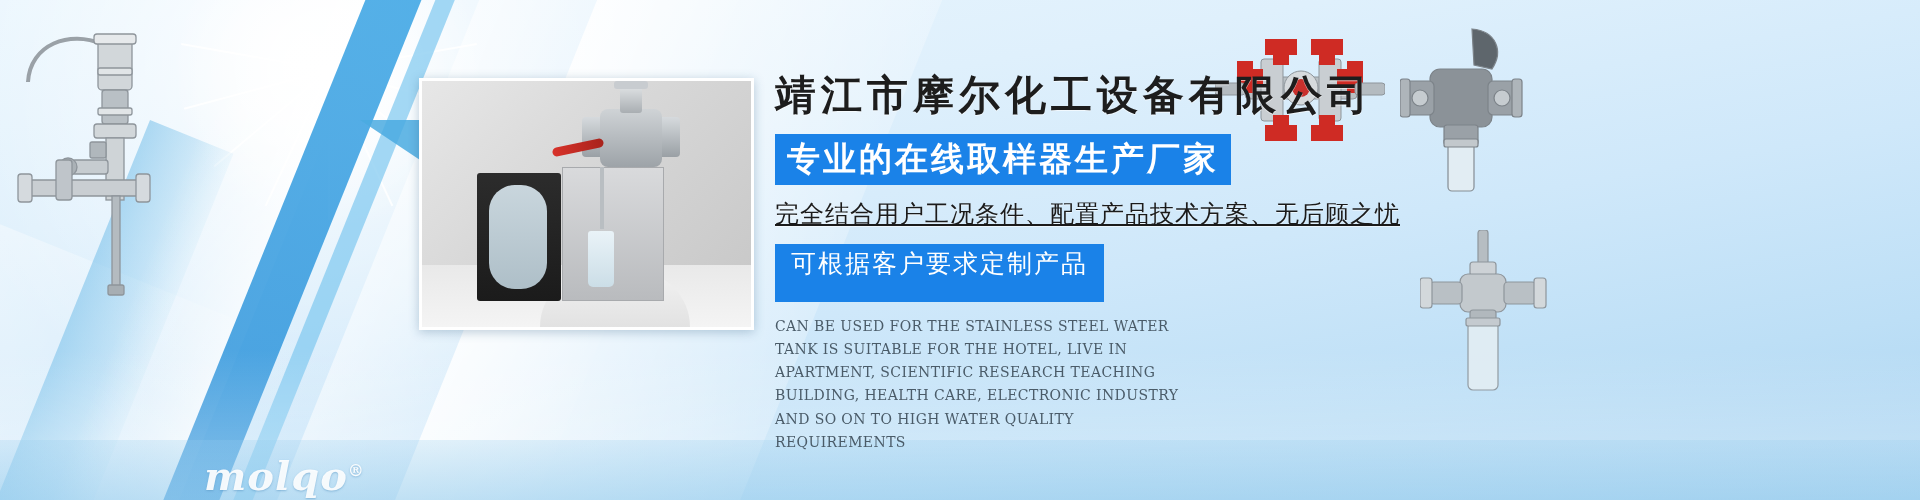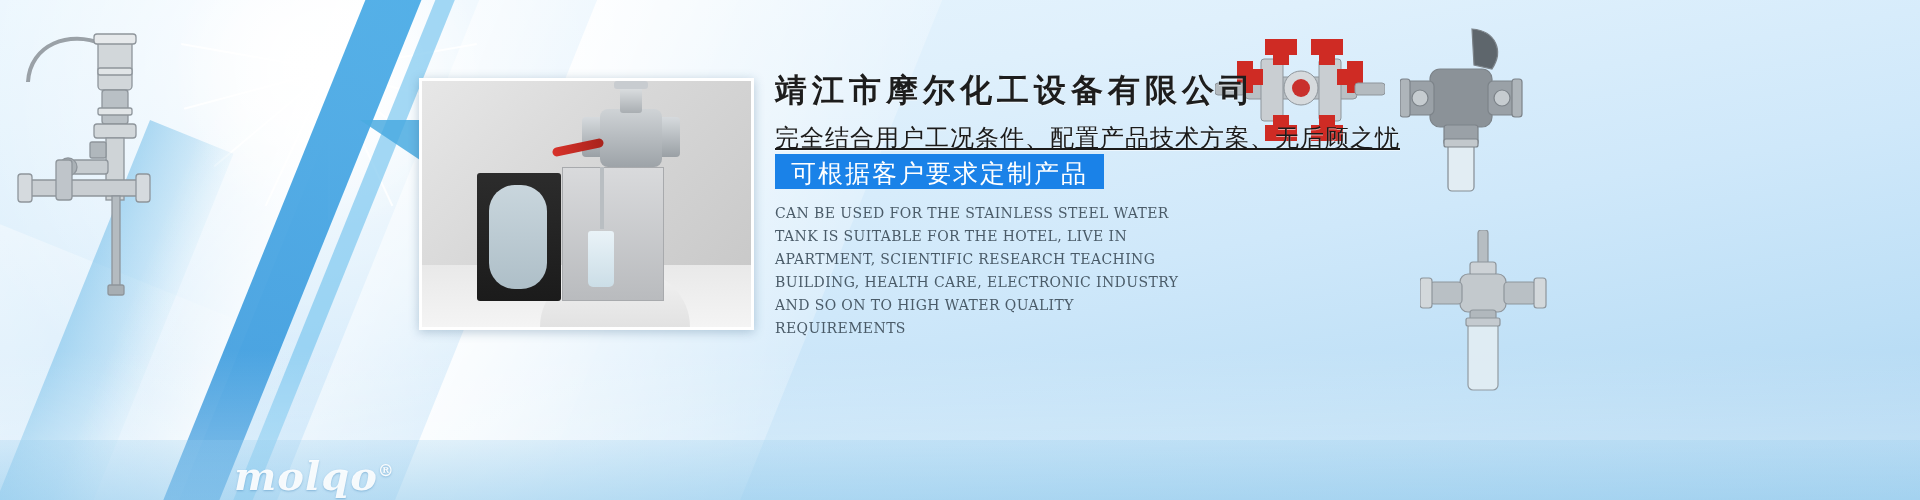--- a/index.html
+++ b/index.html
@@ -66,48 +66,48 @@
   .photo .vflangeR{position:absolute;left:236px;top:36px;width:22px;height:40px;background:linear-gradient(180deg,#d6dadd,#9aa0a5);border-radius:4px;}
   .photo .vstack{position:absolute;left:198px;top:4px;width:22px;height:28px;background:linear-gradient(180deg,#e1e4e6,#a9aeb2);border-radius:3px;}
   .photo .vtop{position:absolute;left:192px;top:0px;width:34px;height:8px;background:#c8ccd0;border-radius:3px;}
   .photo .redhandle{position:absolute;left:130px;top:62px;width:52px;height:9px;background:linear-gradient(90deg,#d8322a,#a8231c);border-radius:5px;transform:rotate(-12deg);}
   .photo .tube{position:absolute;left:178px;top:86px;width:4px;height:62px;background:#b9bec2;}
 
   
   .textblock{position:absolute;left:775px;top:72px;width:620px;}
   .company{
     font-family:"DejaVu Serif","Liberation Serif",serif;
-    font-weight:700;font-size:32px;letter-spacing:5px;color:#1d1d1d;
+    font-weight:700;font-size:41px;letter-spacing:5px;color:#1d1d1d;
     line-height:1.15;text-shadow:0 1px 0 rgba(255,255,255,.6);
     white-space:nowrap;
   }
   .hl1{
     display:inline-block;margin-top:15px;background:#1a82e8;color:#fff;
     font-weight:800;font-size:33px;letter-spacing:3px;line-height:1.0;
     padding:8px 12px 10px 12px;white-space:nowrap;
   }
   .line3{
     margin-top:13px;font-size:24px;font-weight:500;color:#1b1b1b;letter-spacing:1px;
     white-space:nowrap;text-shadow:0 1px 0 rgba(255,255,255,.55);text-decoration:underline;
   }
   .hl2{
-    display:inline-block;background:#1a82e8;color:#fff;
+    display:inline-block;margin-top:14px;background:#1a82e8;color:#fff;
     font-size:25px;font-weight:500;letter-spacing:2px;line-height:1.0;
-    padding:7px 16px 3px 16px;white-space:nowrap;
+    padding:7px 16px 26px 16px;white-space:nowrap;
   }
   .eng{
     margin-top:13px;width:420px;
     font-family:"DejaVu Serif","Liberation Serif",serif;
     font-size:14px;line-height:1.65;letter-spacing:.4px;
     color:#4a5b68;text-transform:uppercase;
   }
 
   
   .watermark{
-    position:absolute;left:234px;top:452px;
+    position:absolute;left:204px;top:452px;
     font-family:"DejaVu Serif","Liberation Serif",serif;
     font-weight:700;font-style:italic;font-size:40px;letter-spacing:1px;
     color:rgba(255,255,255,.92);
     text-shadow:0 1px 2px rgba(90,150,195,.55);
   }
   .watermark sup{font-size:16px;font-style:normal;vertical-align:super;}
 
   svg{display:block;}
 </style>
 </head>
@@ -232,20 +232,21 @@
         <rect x="114" y="48" width="12" height="30" rx="3" fill="#d3d8db"></rect>
         <rect x="50" y="80" width="26" height="12" rx="3" fill="#b1b8bd"></rect>
         <rect x="48" y="92" width="30" height="68" rx="5" fill="#e2edf3" opacity=".92"></rect>
         <rect x="46" y="88" width="34" height="8" rx="2" fill="#c4cacf"></rect>
       </g>
     </svg>
   </div>
 
   <div class="textblock">
     <div class="company">靖江市摩尔化工设备有限公司</div>
+    <div class="hl1">专业的在线取样器生产厂家</div>
     <div class="line3">完全结合用户工况条件、配置产品技术方案、无后顾之忧</div>
     <div class="hl2">可根据客户要求定制产品</div>
     <div class="eng">CAN BE USED FOR THE STAINLESS STEEL WATER TANK IS SUITABLE FOR THE HOTEL, LIVE IN APARTMENT, SCIENTIFIC RESEARCH TEACHING BUILDING, HEALTH CARE, ELECTRONIC INDUSTRY AND SO ON TO HIGH WATER QUALITY REQUIREMENTS</div>
   </div>
 
   <div class="watermark"><span>molqo</span><sup>®</sup></div>
 
 </div>
 
 </body></html>

